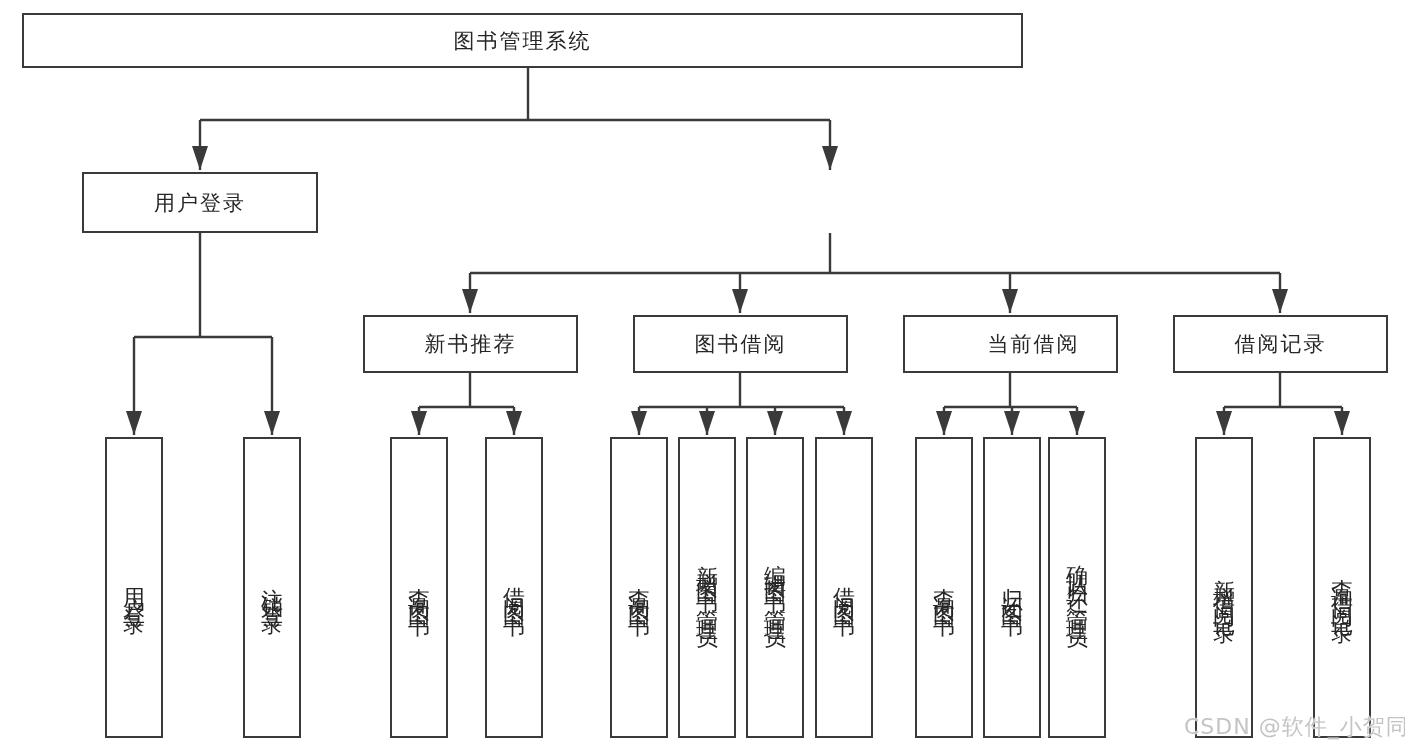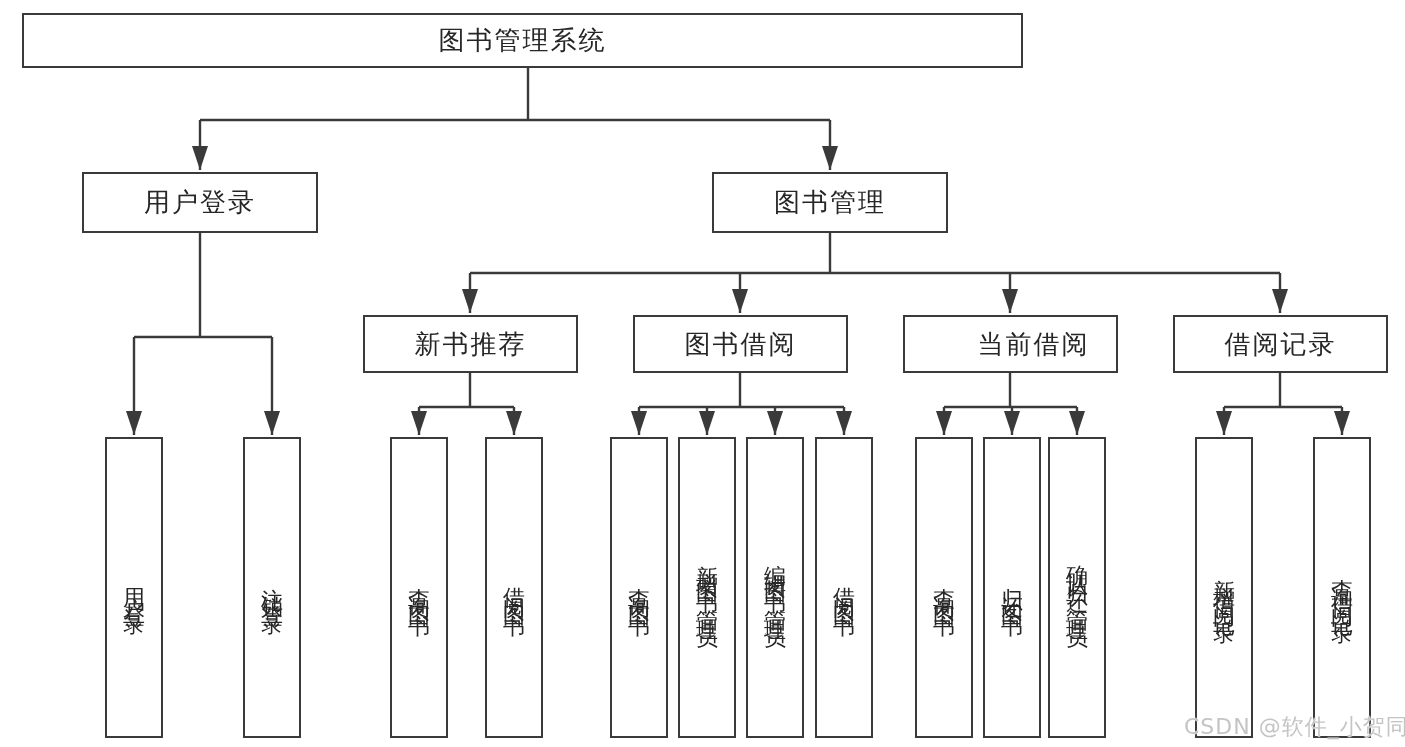--- a/index.html
+++ b/index.html
@@ -10,21 +10,21 @@
   #canvas{position:relative;width:1405px;height:747px;background:var(--background,#fff);overflow:hidden;}
   #edges{position:absolute;left:0;top:0;width:1405px;height:747px;z-index:1;}
   .edge{stroke:var(--line,#3a3a3a);stroke-width:2.4;fill:none;}
   .arrowhead{fill:var(--line,#3a3a3a);stroke:none;}
   .node{
     position:absolute;box-sizing:border-box;background:#fff;
     border:2.5px solid var(--line,#3a3a3a);
     display:flex;align-items:center;justify-content:center;
     z-index:2;
   }
-  .node .lbl{font-size:26px;letter-spacing:2px;white-space:nowrap;}
+  .node .lbl{font-size:21px;letter-spacing:2px;white-space:nowrap;}
   .leaf{width:58px;height:301px;}
   .leaf .lbl{
     writing-mode:vertical-rl;text-orientation:mixed;
     font-size:22px;letter-spacing:9px;line-height:1;white-space:normal;
   }
   .root-box{left:22px;top:13px;width:1001px;height:55px;}
   .n-user-login{left:82px;top:172px;width:236px;height:61px;}
   .n-book-mgmt{left:712px;top:172px;width:236px;height:61px;}
   .n-sec0{left:363px;top:315px;width:215px;height:58px;}
   .n-sec1{left:633px;top:315px;width:215px;height:58px;}
@@ -110,23 +110,20 @@
     </g>
   </svg>
 
   <div class="node root-box">
     <span class="lbl">图书管理系统</span>
   </div>
 
   <div class="node n-user-login">
     <span class="lbl">用户登录</span>
   </div>
-  <div class="node n-book-mgmt">
-    <span class="lbl">图书管理</span>
-  </div>
 
   <div class="node n-sec1">
     <span class="lbl">图书借阅</span>
   </div>
   <div class="node n-sec0">
     <span class="lbl">新书推荐</span>
   </div>
   <div class="node n-sec2">
     <span class="lbl">当前借阅</span>
   </div>

